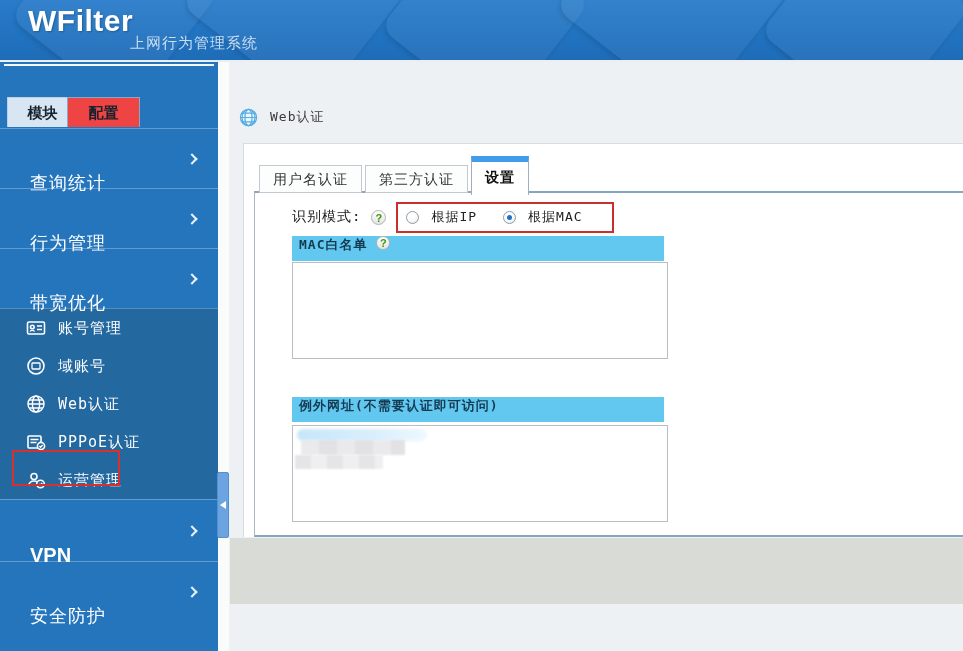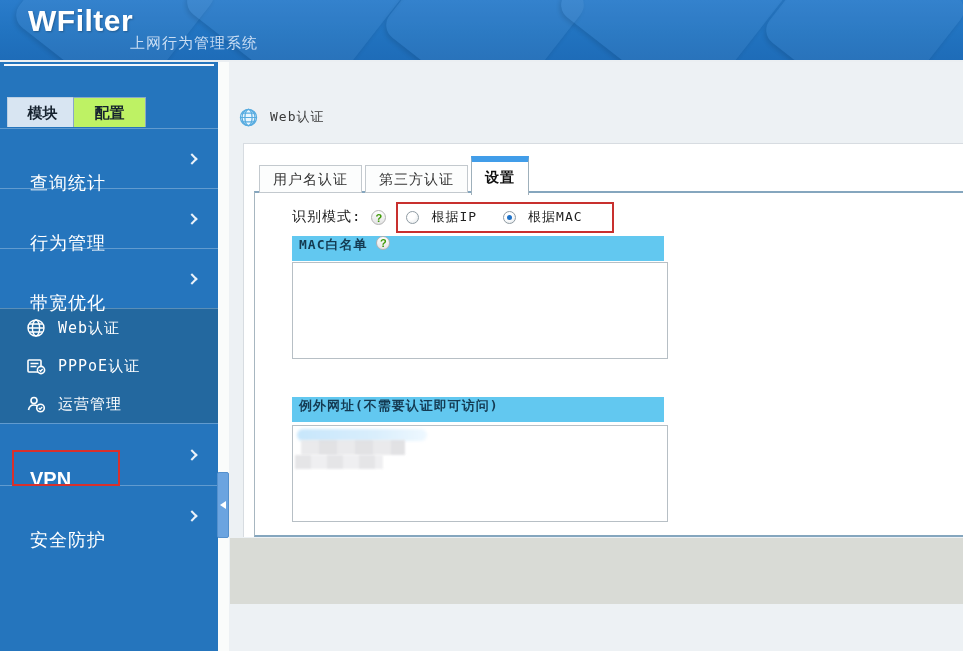--- a/index.html
+++ b/index.html
@@ -16,21 +16,21 @@
           text-shadow:1px 1px 2px rgba(0,0,0,0.25); }
   .subtitle { position:absolute; left:130px; top:34px; font-size:15px; color:#c9ddf3; letter-spacing:1px; }
 
   
   .sidebar { position:absolute; left:0; top:62px; width:218px; height:589px; background:#2575bd; overflow:hidden; }
   .sidebar-topline { position:absolute; left:4px; top:2px; width:210px; height:2px; background:rgba(255,255,255,0.95); }
   .side-tabs { position:absolute; left:7px; top:35px; height:30px; }
   .side-tab { position:absolute; top:0; height:30px; text-align:center; line-height:30px; font-size:15px;
               font-weight:bold; color:#16222e; cursor:pointer; }
   .side-tab.t1 { left:0; width:71px; background:#d8e5f2; border:1px solid #bcd0e4; border-bottom:none; }
-  .side-tab.t2 { left:66px; width:73px; background:#bef264; border:1px solid #8aa8c8; border-bottom:none; }
+  .side-tab.t2 { left:60px; width:73px; background:#ef4444; border:1px solid #8aa8c8; border-bottom:none; }
   .menu { position:absolute; left:0; top:66px; width:218px; }
   .menu-item { position:relative; height:60px; border-top:1px solid rgba(255,255,255,0.28); cursor:pointer; }
   .menu-item .lbl { position:absolute; left:30px; top:50%; transform:translateY(-50%);
                     color:#ffffff; font-size:18px; letter-spacing:1px;margin-top:24px; }
   .menu-item .lbl.latin { font-weight:bold; font-size:20px; letter-spacing:0; }
   .chev { position:absolute; right:22px; top:50%; width:8px; height:8px;
           border-right:2px solid #eaf2fa; border-bottom:2px solid #eaf2fa; }
   .chev.right { transform:translateY(-50%) rotate(-45deg); }
   .chev.down  { transform:translateY(-70%) rotate(45deg); }
   .submenu { background:#23689f; border-top:1px solid rgba(255,255,255,0.25); }
@@ -132,20 +132,36 @@
         <span class="lbl">行为管理</span>
         <span class="chev right"></span>
       </div>
       <div class="menu-item">
         <span class="lbl">带宽优化</span>
         <span class="chev right"></span>
       </div>
 
       <div class="submenu">
         <div class="sub-item">
+          <svg class="icon" viewBox="0 0 20 20" fill="none" stroke="#fff" stroke-width="1.6">
+            <rect x="1.5" y="4" width="17" height="12" rx="1.5"></rect>
+              <circle cx="6.3" cy="9" r="1.8"></circle>
+            <path d="M4 13.5c.5-1.6 4-1.6 4.6 0" stroke-width="1.3"></path>
+              <path d="M11 8h5M11 11.5h5" stroke-width="1.3"></path>
+          </svg>
+          <span class="slbl">账号管理</span>
+        </div>
+        <div class="sub-item">
+          <svg class="icon" viewBox="0 0 20 20" fill="none" stroke="#fff" stroke-width="1.6">
+            <circle cx="10" cy="10" r="8"></circle>
+              <rect x="6" y="7" width="8" height="6" rx="0.8" stroke-width="1.3"></rect>
+          </svg>
+          <span class="slbl">域账号</span>
+        </div>
+        <div class="sub-item">
           <svg class="icon" viewBox="0 0 20 20" fill="none" stroke="#fff" stroke-width="1.4">
             <circle cx="10" cy="10" r="8"></circle>
               <ellipse cx="10" cy="10" rx="3.6" ry="8"></ellipse>
             <path d="M2 10h16M3.2 6h13.6M3.2 14h13.6"></path>
           </svg>
           <span class="slbl">Web认证</span>
         </div>
         <div class="sub-item">
           <svg class="icon" viewBox="0 0 20 20" fill="none" stroke="#fff" stroke-width="1.6">
             <rect x="2" y="4" width="13" height="12" rx="1"></rect>

